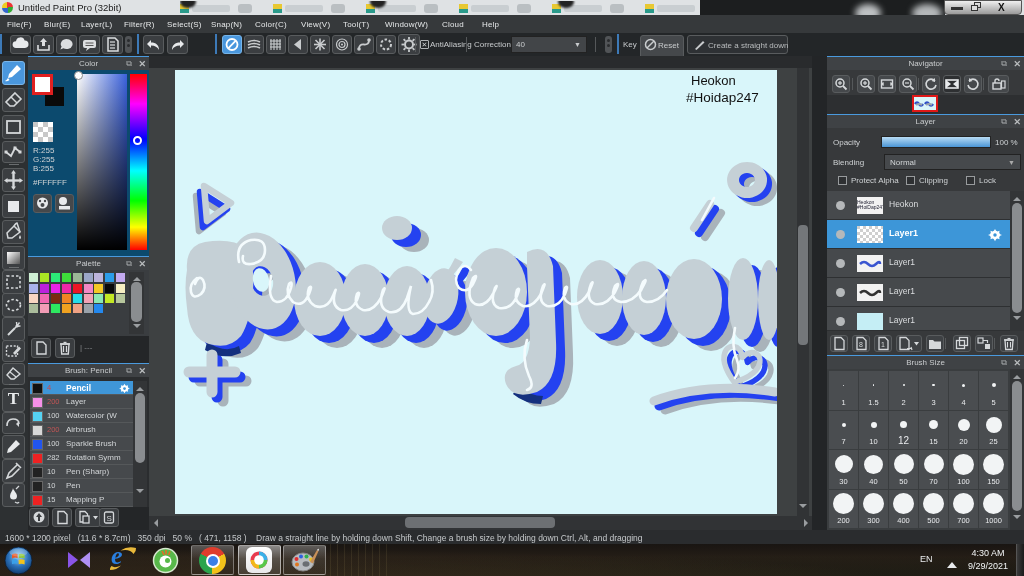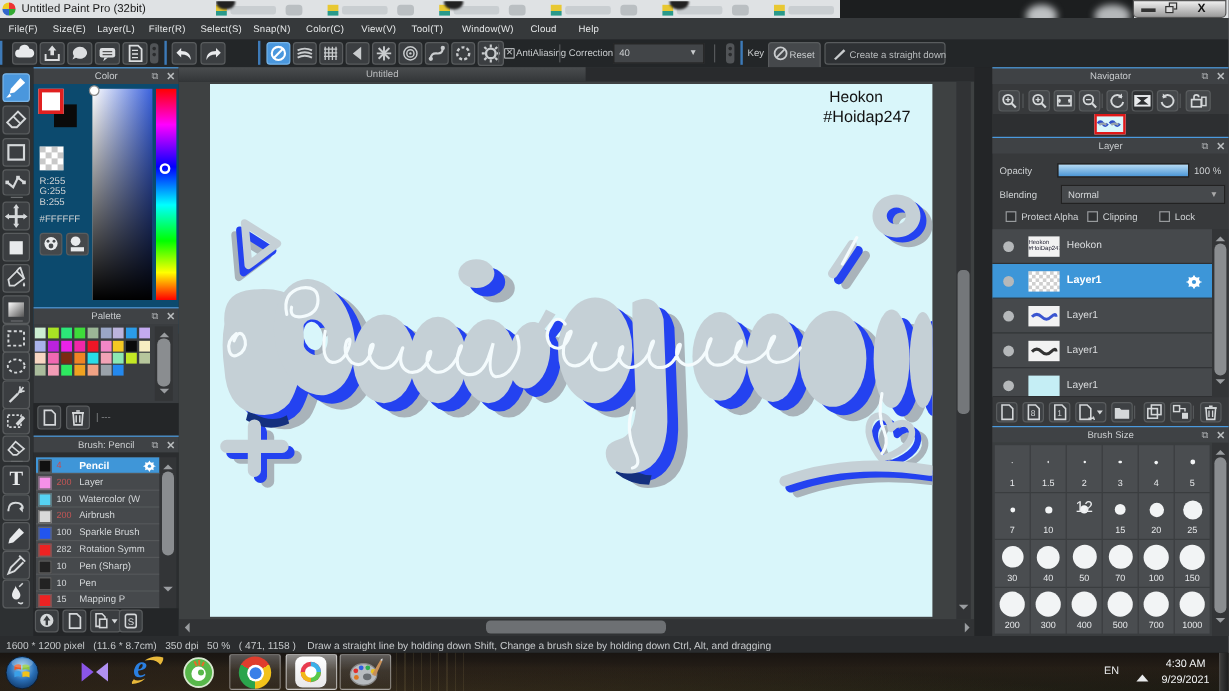--- a/index.html
+++ b/index.html
@@ -45,21 +45,21 @@
         <div class="abs" style="left:0px;top:-5px;width:16px;height:12px;background:#222;border-radius:50%;filter:blur(1px);"></div>
         <div class="abs" style="left:190px;top:-5px;width:16px;height:12px;background:#222;border-radius:50%;filter:blur(1px);"></div>
         <div class="abs" style="left:378px;top:-5px;width:16px;height:12px;background:#222;border-radius:50%;filter:blur(1px);"></div>
       </div>
   <div class="abs" style="left:2px;top:2px;width:11px;height:11px;border-radius:50%;background:conic-gradient(#e33 0 25%, #3a3 25% 50%, #36c 50% 75%, #ec2 75%);"></div>
   <div class="abs" style="left:18px;top:2px;color:#1a1a1a;font-size:9.5px;">Untitled Paint Pro (32bit)</div>
 </div>
 
 <div class="abs" style="left:0;top:15px;width:1024px;height:18px;background:#36393b;color:#e6e8e9;font-size:8px;letter-spacing:0.2px;">
   <span class="abs" style="left:7px;top:5px;">File(F)</span>
-  <span class="abs" style="left:44px;top:5px;">Size(E)</span>
+  <span class="abs" style="left:44px;top:5px;">Blur(E)</span>
   <span class="abs" style="left:81px;top:5px;">Layer(L)</span>
   <span class="abs" style="left:124px;top:5px;">Filter(R)</span>
   <span class="abs" style="left:167px;top:5px;">Select(S)</span>
   <span class="abs" style="left:211px;top:5px;">Snap(N)</span>
   <span class="abs" style="left:255px;top:5px;">Color(C)</span>
   <span class="abs" style="left:301px;top:5px;">View(V)</span>
   <span class="abs" style="left:343px;top:5px;">Tool(T)</span>
   <span class="abs" style="left:385px;top:5px;">Window(W)</span>
   <span class="abs" style="left:442px;top:5px;">Cloud</span>
   <span class="abs" style="left:482px;top:5px;">Help</span>
@@ -508,21 +508,20 @@
       <svg width="18" height="17" viewBox="0 0 18 17">
             <rect x="4.5" y="3" width="9" height="11" rx="1.5" fill="none" stroke="#d5d8da" stroke-width="1.3"></rect>
             <text x="6.5" y="12" font-size="8" fill="#d5d8da" font-family="Liberation Sans">S</text>
           </svg>
     </div>
   </div>
 </div>
 
 <div class="abs" id="canvasarea" style="left:149px;top:56px;width:663px;height:474px;background:#3e4142;">
   <div class="abs" style="left:0;top:0;width:663px;height:12px;background:#292b2d;"></div>
-  <div class="abs" style="left:0;top:0;width:339px;height:12px;background:linear-gradient(#4a4d4f,#333638);color:#bdbfc1;font-size:8px;text-align:center;line-height:12px;">Untitled</div>
 
   <div class="abs" style="left:26px;top:14px;width:602px;height:444px;background:#d9f6fa;">
     <svg width="602" height="444" viewBox="0 0 602 444">
       <defs>
         <g id="w1">
           <path d="M12,200 Q10,176 30,172 Q58,168 70,178 Q80,190 78,220 Q76,250 66,266 Q54,280 34,274 Q14,268 12,238 Q9,216 12,200 Z"></path>
           <path fill-rule="evenodd" transform="rotate(-12 87 211)" d="M87,162 a33,49 0 1,0 0.1,0 Z M87,196 a11,15 0 1,1 -0.1,0 Z"></path>
           <ellipse cx="145" cy="229" rx="26" ry="37"></ellipse>
           <ellipse cx="190" cy="230" rx="24" ry="36"></ellipse>
           <ellipse cx="232" cy="231" rx="23" ry="35"></ellipse>
@@ -773,21 +772,21 @@
         <div class="abs" style="left:2px;top:41.5px;width:29px;height:38.5px;background:#4a4d50;">
           <div style="position:absolute;left:50%;top:14px;width:4px;height:4px;margin-left:-2.0px;margin-top:-2.0px;background:#f2f4f5;border-radius:50%;"></div>
           <div style="position:absolute;left:0;bottom:3px;width:100%;text-align:center;font-size:7.5px;color:#e8eaec;">7</div>
         </div>
         <div class="abs" style="left:32px;top:41.5px;width:29px;height:38.5px;background:#4a4d50;">
           <div style="position:absolute;left:50%;top:14px;width:6px;height:6px;margin-left:-3.0px;margin-top:-3.0px;background:#f2f4f5;border-radius:50%;"></div>
           <div style="position:absolute;left:0;bottom:3px;width:100%;text-align:center;font-size:7.5px;color:#e8eaec;">10</div>
         </div>
         <div class="abs" style="left:62px;top:41.5px;width:29px;height:38.5px;background:#4a4d50;">
           <div style="position:absolute;left:50%;top:14px;width:7px;height:7px;margin-left:-3.5px;margin-top:-3.5px;background:#f2f4f5;border-radius:50%;"></div>
-          <div style="position:absolute;left:0;bottom:19px;width:100%;text-align:center;font-size:13px;color:#e8eaec;">12</div>
+          <div style="position:absolute;left:0;bottom:3px;width:100%;text-align:center;font-size:10px;color:#e8eaec;">12</div>
         </div>
         <div class="abs" style="left:92px;top:41.5px;width:29px;height:38.5px;background:#4a4d50;">
           <div style="position:absolute;left:50%;top:14px;width:9px;height:9px;margin-left:-4.5px;margin-top:-4.5px;background:#f2f4f5;border-radius:50%;"></div>
           <div style="position:absolute;left:0;bottom:3px;width:100%;text-align:center;font-size:7.5px;color:#e8eaec;">15</div>
         </div>
         <div class="abs" style="left:122px;top:41.5px;width:29px;height:38.5px;background:#4a4d50;">
           <div style="position:absolute;left:50%;top:14px;width:12px;height:12px;margin-left:-6.0px;margin-top:-6.0px;background:#f2f4f5;border-radius:50%;"></div>
           <div style="position:absolute;left:0;bottom:3px;width:100%;text-align:center;font-size:7.5px;color:#e8eaec;">20</div>
         </div>
         <div class="abs" style="left:152px;top:41.5px;width:29px;height:38.5px;background:#4a4d50;">

